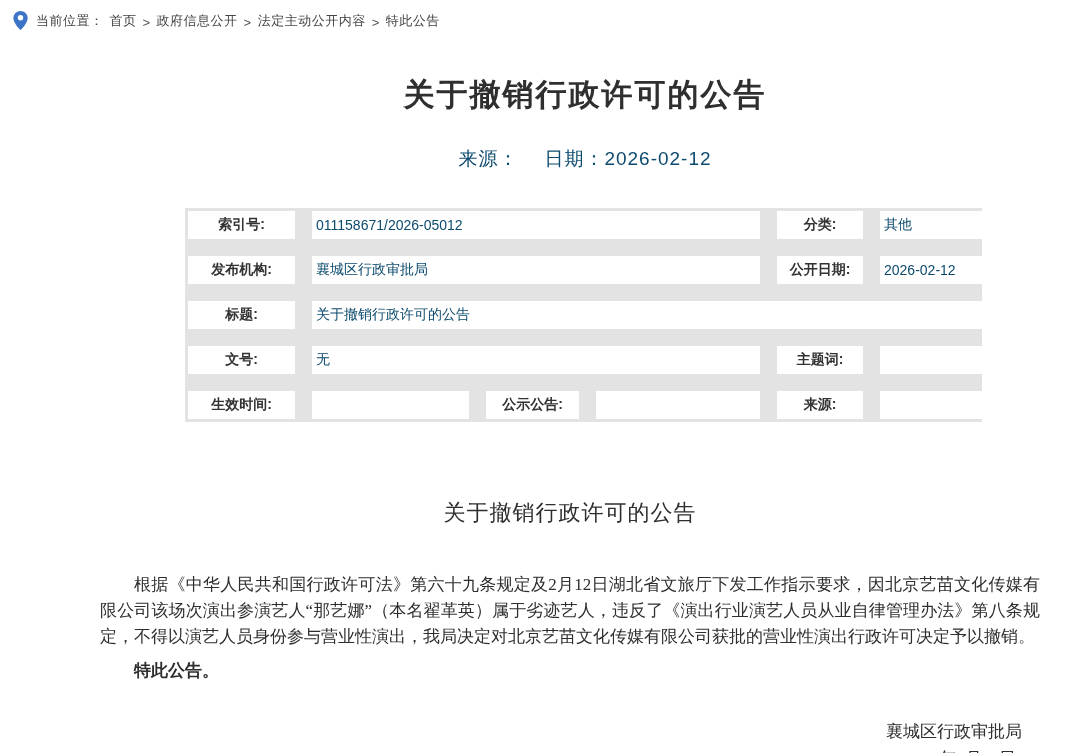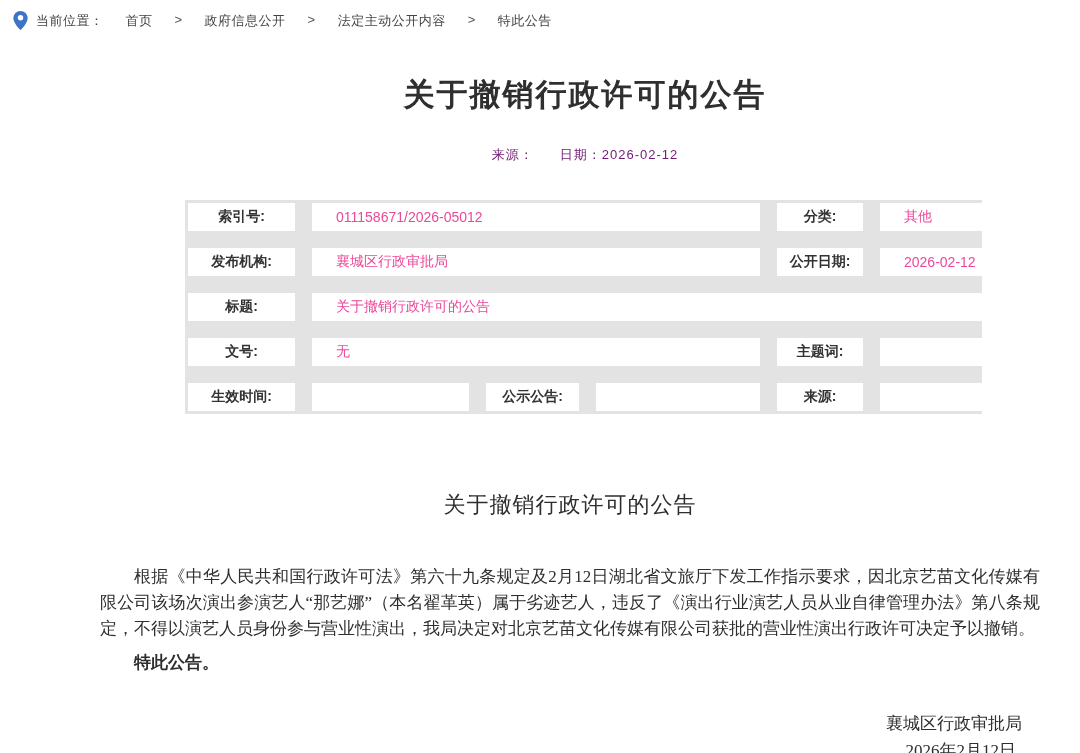--- a/index.html
+++ b/index.html
@@ -4,49 +4,49 @@
 <style>
   * { margin: 0; padding: 0; box-sizing: border-box; }
   html, body { width: 1080px; height: 753px; background: #ffffff; overflow: hidden; }
   body { font-family: "Liberation Sans", "DejaVu Sans", sans-serif; color: #333; }
 
   
   .breadcrumb-bar {
     display: flex; align-items: center; gap: 8px;
     padding: 11px 0 0 13px; font-size: 13px; color: #444;
   }
-  .breadcrumb-bar .crumbs { display: flex; align-items: flex-start; gap: 22px; letter-spacing: .5px; }
+  .breadcrumb-bar .crumbs { display: flex; align-items: flex-end; gap: 6px; letter-spacing: .5px; }
   .crumb-link { cursor: pointer; }
   .crumb-sep { color: #555; }
   .pin-icon { width: 15px; height: 19px; flex: 0 0 auto; }
 
   
   .doc-header { width: 940px; margin: 0 auto 0 115px; text-align: center; }
   .page-title {
     margin-top: 44px; font-size: 31px; font-weight: bold; color: #2f2f2f;
     letter-spacing: 2px;
   }
-  .meta-line { margin-top: 30px; font-size: 13px; color: #701a75; letter-spacing: 1px; text-align: center; }
+  .meta-line { margin-top: 30px; font-size: 19px; color: #0c4a6e; letter-spacing: 1px; text-align: center; }
   .meta-line .gap { display: inline-block; width: 26px; }
 
   
   .info-table {
     width: 797px; margin: 36px auto 0 185px;
     background: #e3e3e3; padding: 3px;
     display: grid;
     grid-template-columns: 107px 157px 93px 164px 86px 175px;
     gap: 17px;
     font-size: 14px;
   }
   .cell {
     background: #ffffff; height: 28px;
     display: flex; align-items: center;
   }
   .cell.label { justify-content: center; font-weight: bold; color: #333; }
-  .cell.value { padding-left: 24px; color: #ec4899; }
+  .cell.value { padding-left: 4px; color: #0c4a6e; }
   .span3 { grid-column: span 3; }
   .span5 { grid-column: span 5; }
 
   
   .article { width: 940px; margin: 0 auto 0 100px; font-family: "Liberation Serif", "DejaVu Serif", serif; color: #2e2e2e; }
   .article-heading { margin-top: 76px; text-align: center; font-size: 22px; font-weight: normal; letter-spacing: 1px; }
   .article-body { margin-top: 44px; font-size: 17px; line-height: 26px; text-align: justify; }
   .article-body p { text-indent: 2em; }
   .article-body p + p { margin-top: 8px; font-weight: bold; }
   .signature-block { margin-top: 36px; text-align: right; font-size: 17px; padding-right: 18px; }

